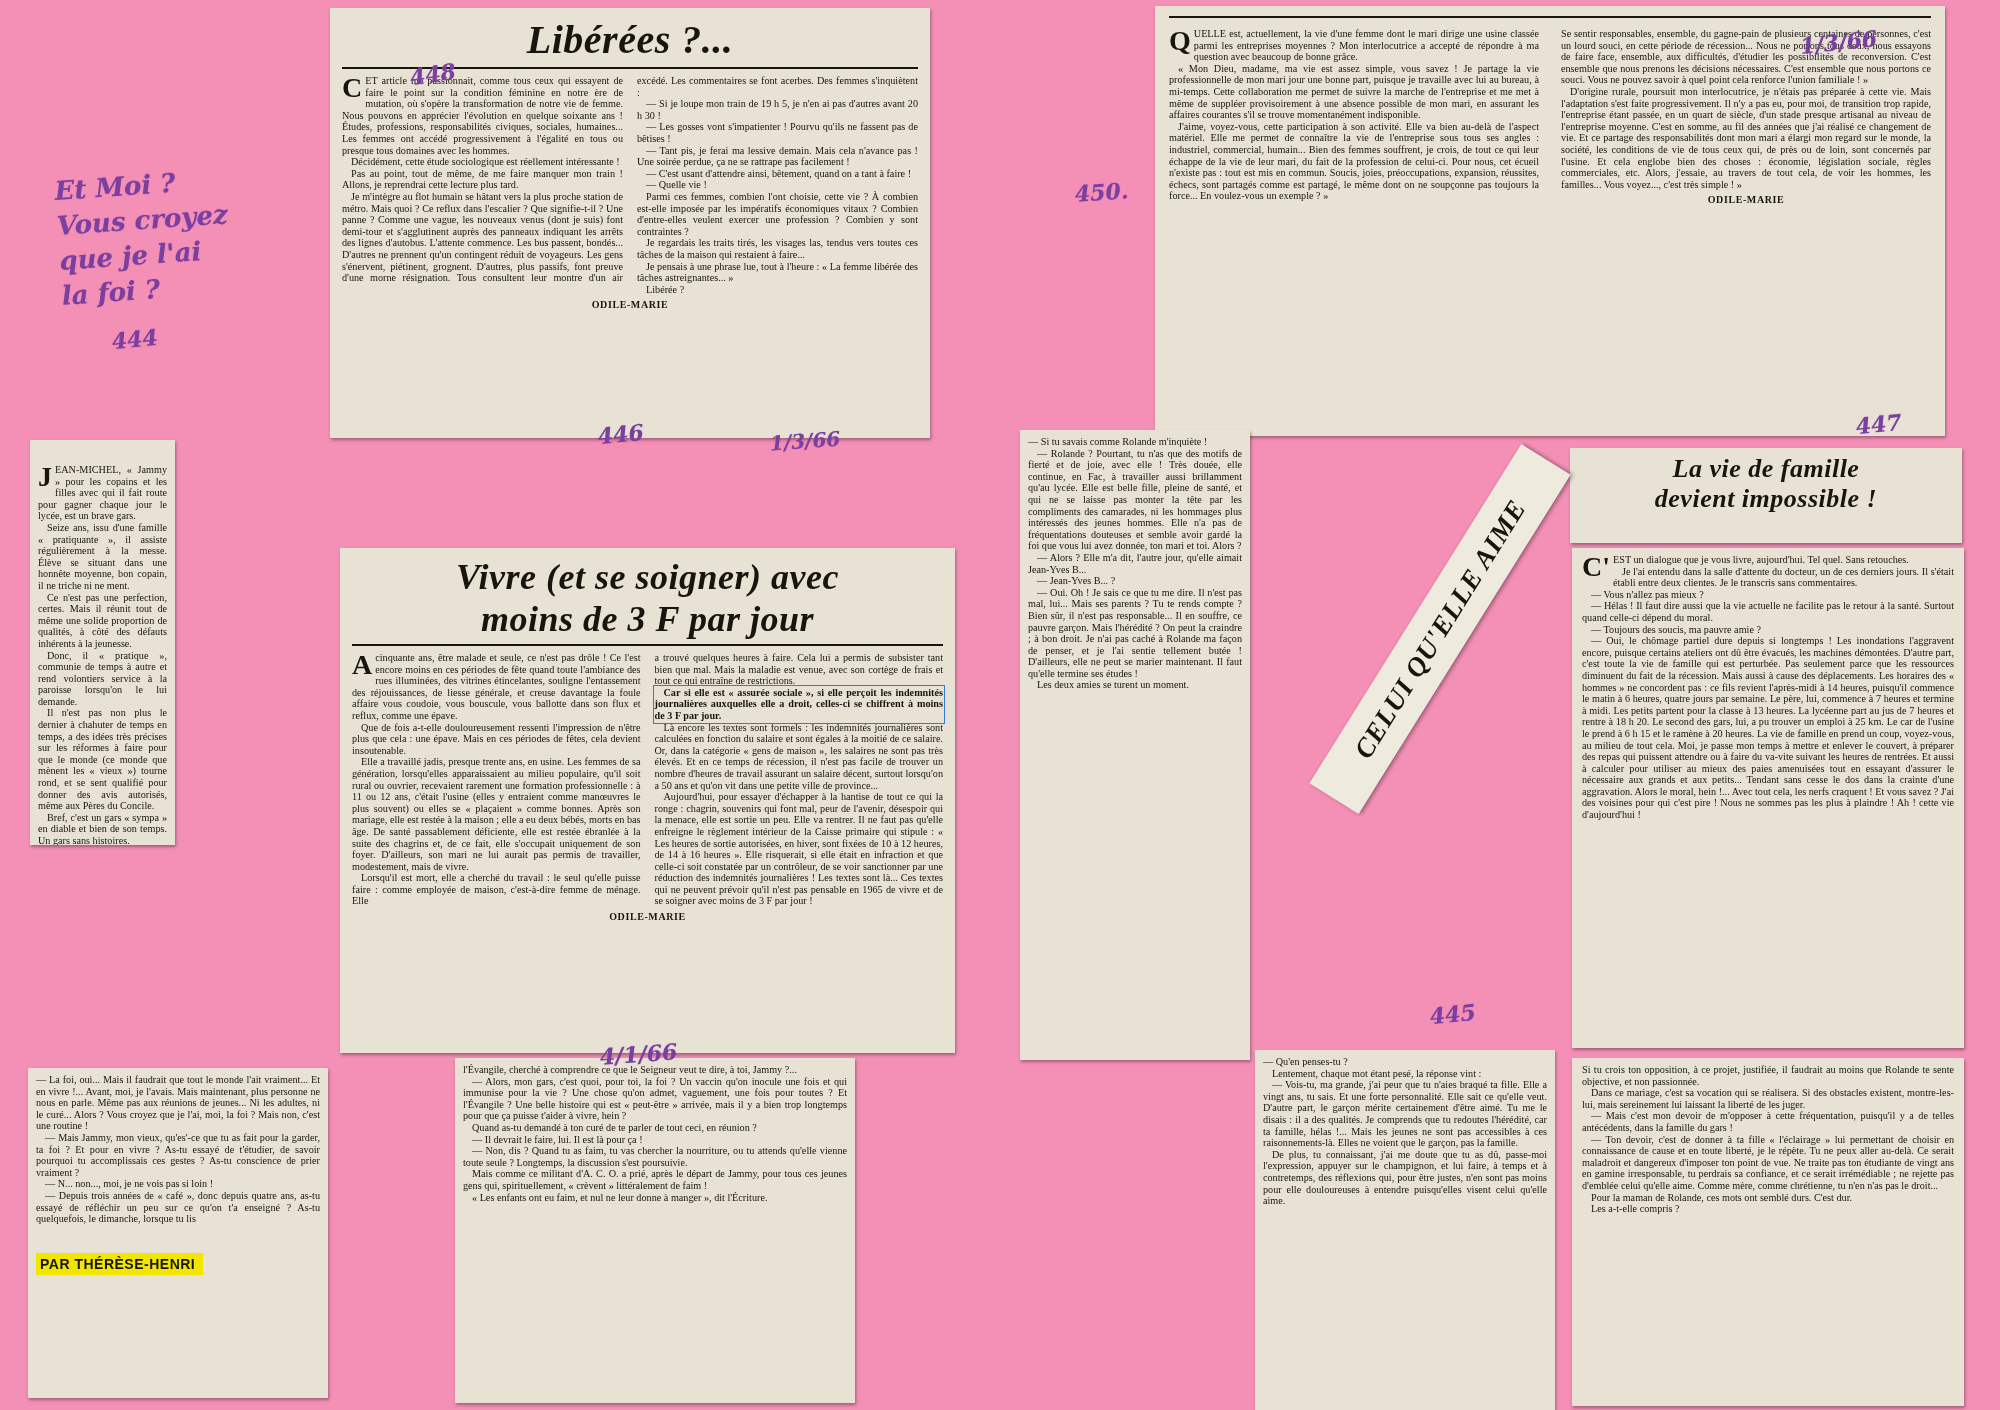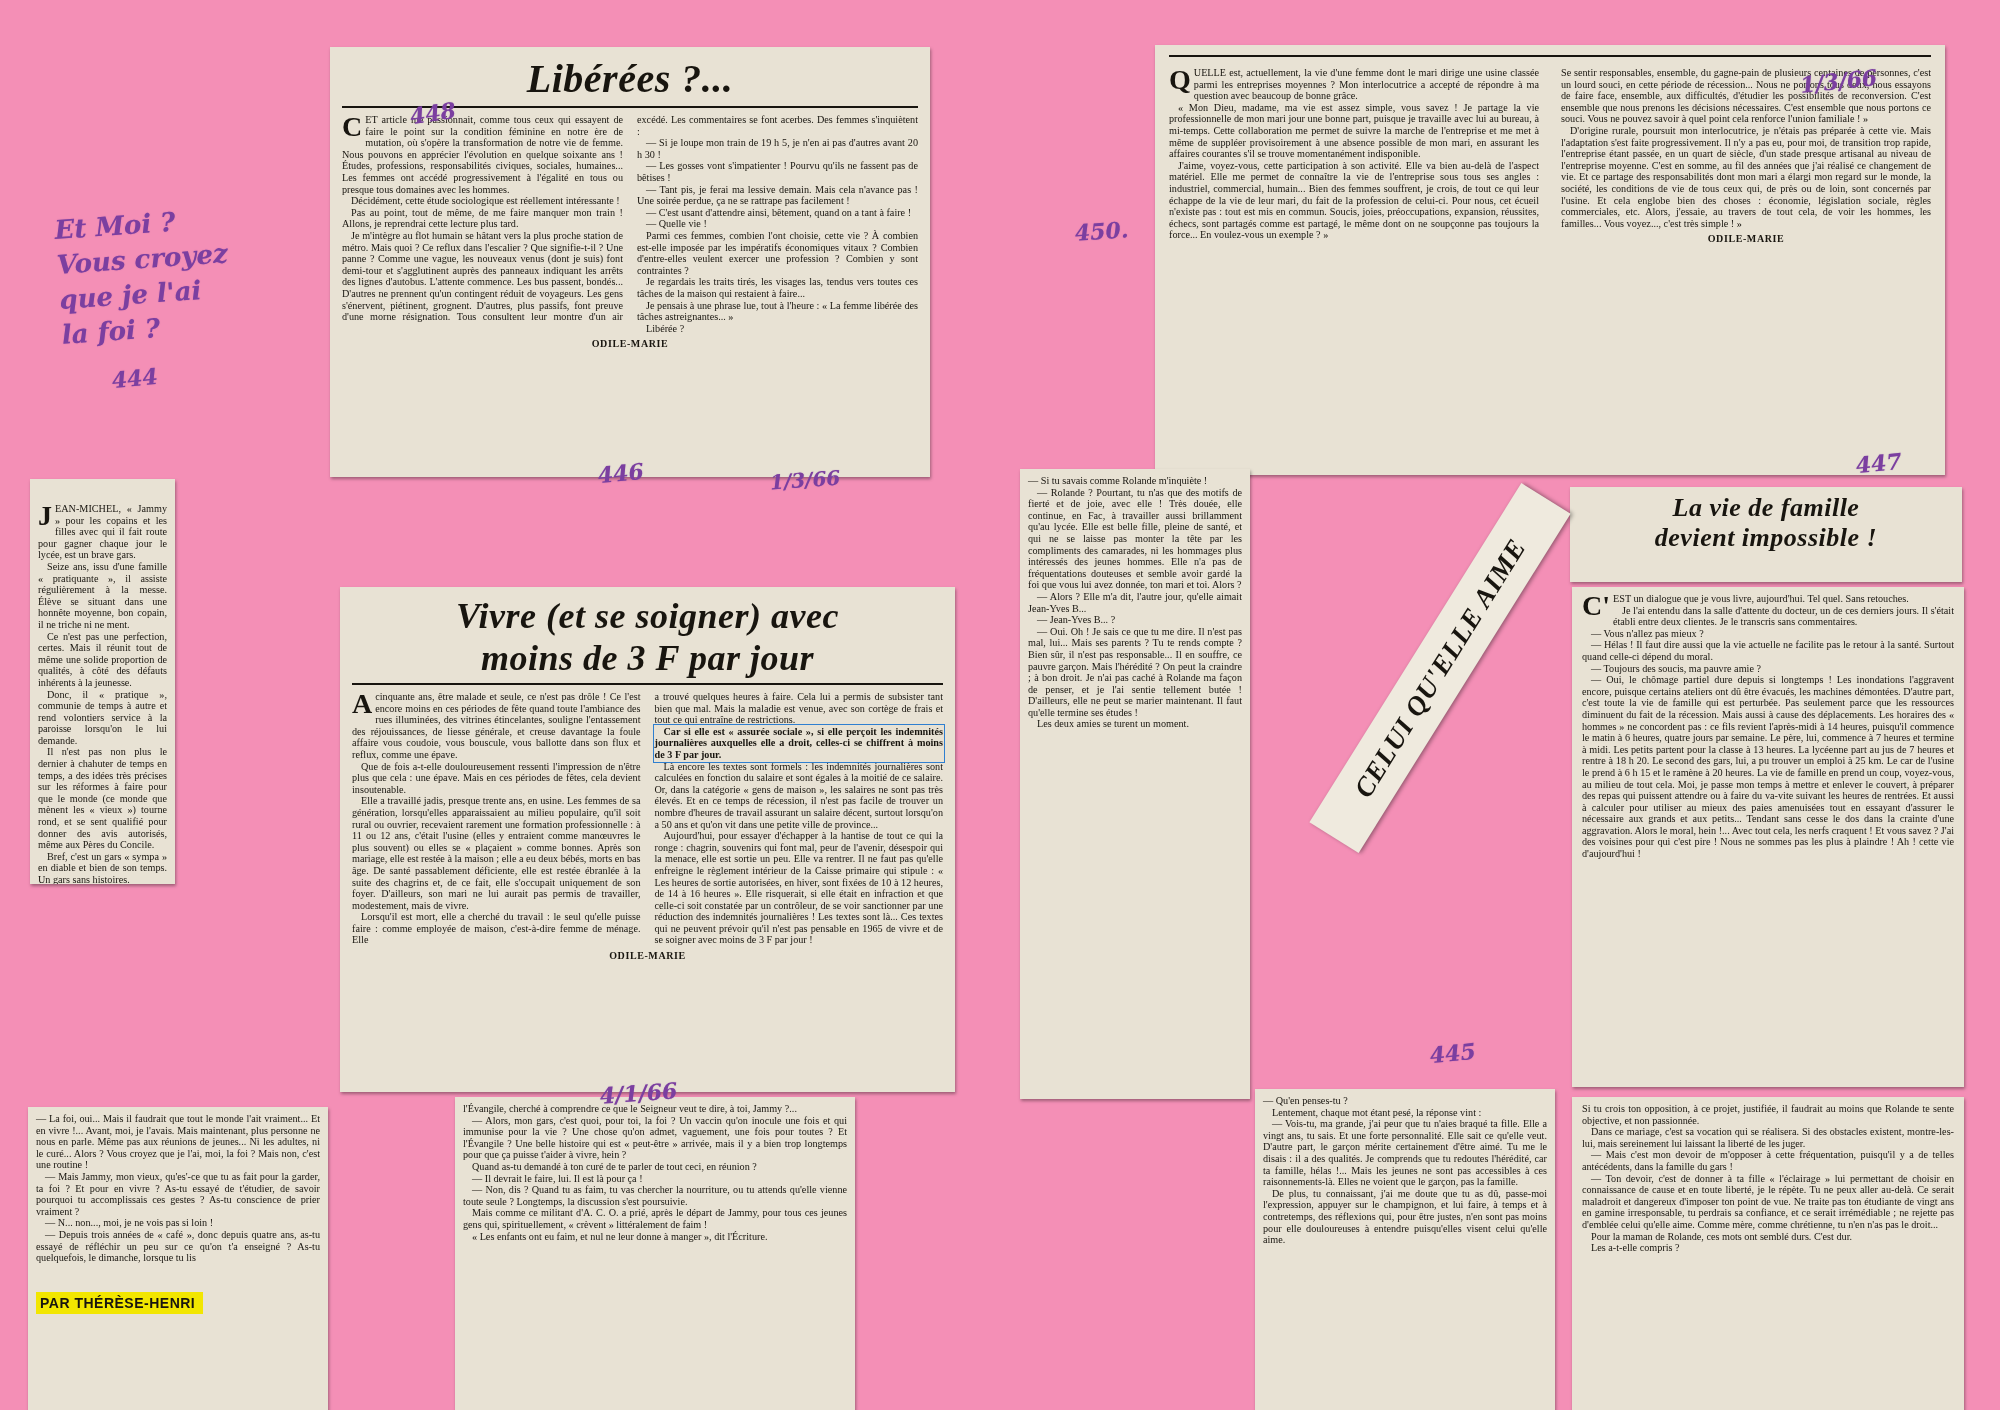--- a/index.html
+++ b/index.html
@@ -3,21 +3,21 @@
 <meta charset="utf-8">
 <style>
   html,body{margin:0;padding:0;}
   body{
     width:2000px;height:1410px;
     background:#f48fb6;
     font-family:"Liberation Serif", serif;
     position:relative;
     overflow:hidden;
   }
-  .page{position:absolute;inset:0;margin-top:39px;}
+  .page{position:absolute;inset:0;}
 
   
   .clip{
     position:absolute;
     background:#e8e2d4;
     color:#18150f;
     box-shadow:1px 2px 3px rgba(0,0,0,.35);
     box-sizing:border-box;
     overflow:hidden;
   }

